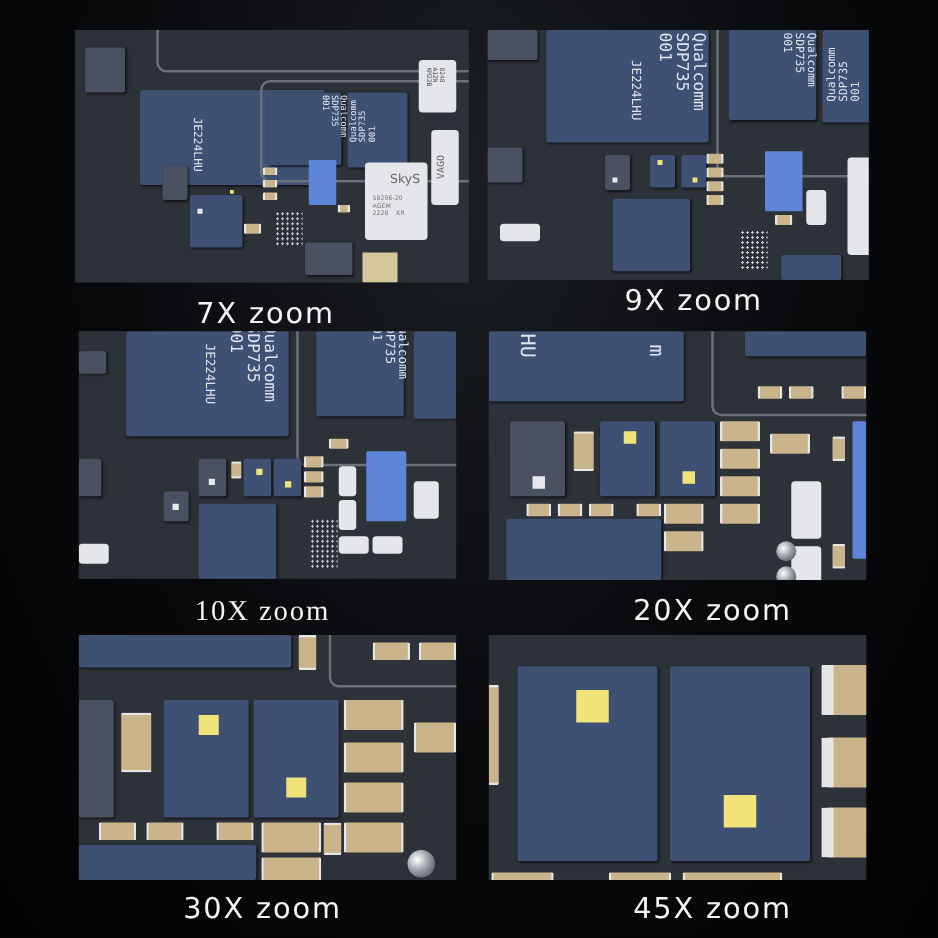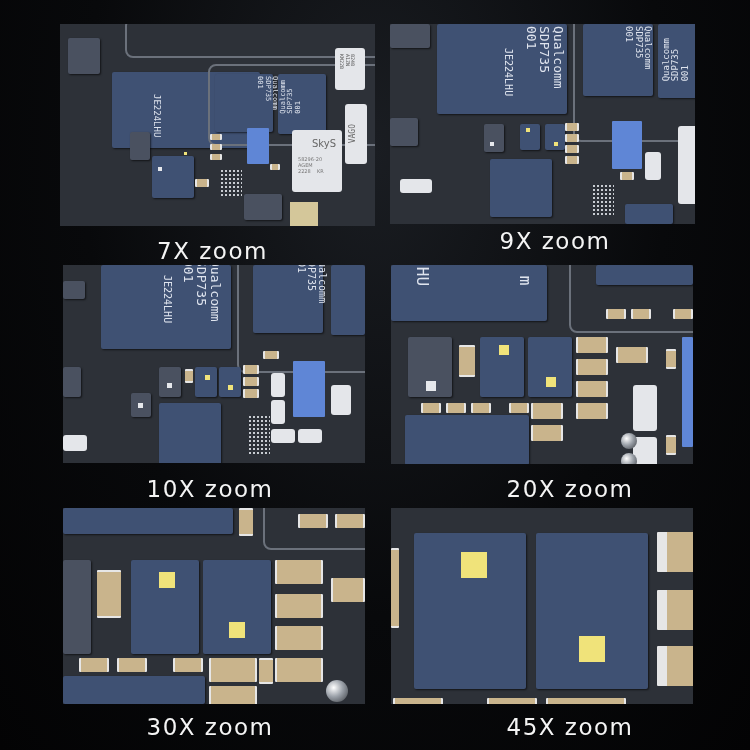--- a/index.html
+++ b/index.html
@@ -142,21 +142,21 @@
   <div class="chip-white" style="left:208px; top:135px; width:14px; height:24px;"></div>
   <div class="chip-white" style="left:208px; top:164px; width:24px; height:14px;"></div>
   <div class="chip-white" style="left:235px; top:164px; width:24px; height:14px;"></div>
   <div class="cap" style="left:180px; top:100px; width:16px; height:9px;"></div>
   <div class="cap" style="left:180px; top:112px; width:16px; height:9px;"></div>
   <div class="cap" style="left:180px; top:124px; width:16px; height:9px;"></div>
   <div class="cap" style="left:200px; top:86px; width:16px; height:8px;"></div>
   <div class="capv" style="left:122px; top:104px; width:8px; height:14px;"></div>
   <div class="dots" style="left:185px; top:150px; width:22px; height:40px;"></div>
 </div>
-<div class="caption" style="left:130px; top:476px; width:160px;">10X zoom</div>
+<div class="caption" style="left:130px; top:476px; width:160px;font-family:Liberation Serif, serif;">10X zoom</div>
 
 <div class="panel" style="left:391px; top:265px; width:302px; height:199px;">
   <div class="pcb"></div>
   <div class="chip" style="left:0; top:0; width:156px; height:56px;"></div>
   <div style="position:absolute; left:22px; top:2px; color:#dfe4ee; font-size:16px; font-family:'DejaVu Sans Mono',monospace; transform:rotate(90deg);">HU</div>
   <div style="position:absolute; left:130px; top:6px; color:#dfe4ee; font-size:16px; font-family:'DejaVu Sans Mono',monospace; transform:rotate(90deg);">m</div>
   <div class="trace" style="left:178px; top:-12px; width:140px; height:80px;"></div>
   <div class="chip" style="left:205px; top:0; width:97px; height:20px;"></div>
   <div class="chip-dark" style="left:17px; top:72px; width:44px; height:60px;"></div>
   <div class="padw" style="left:35px; top:116px; width:10px; height:10px;"></div>

